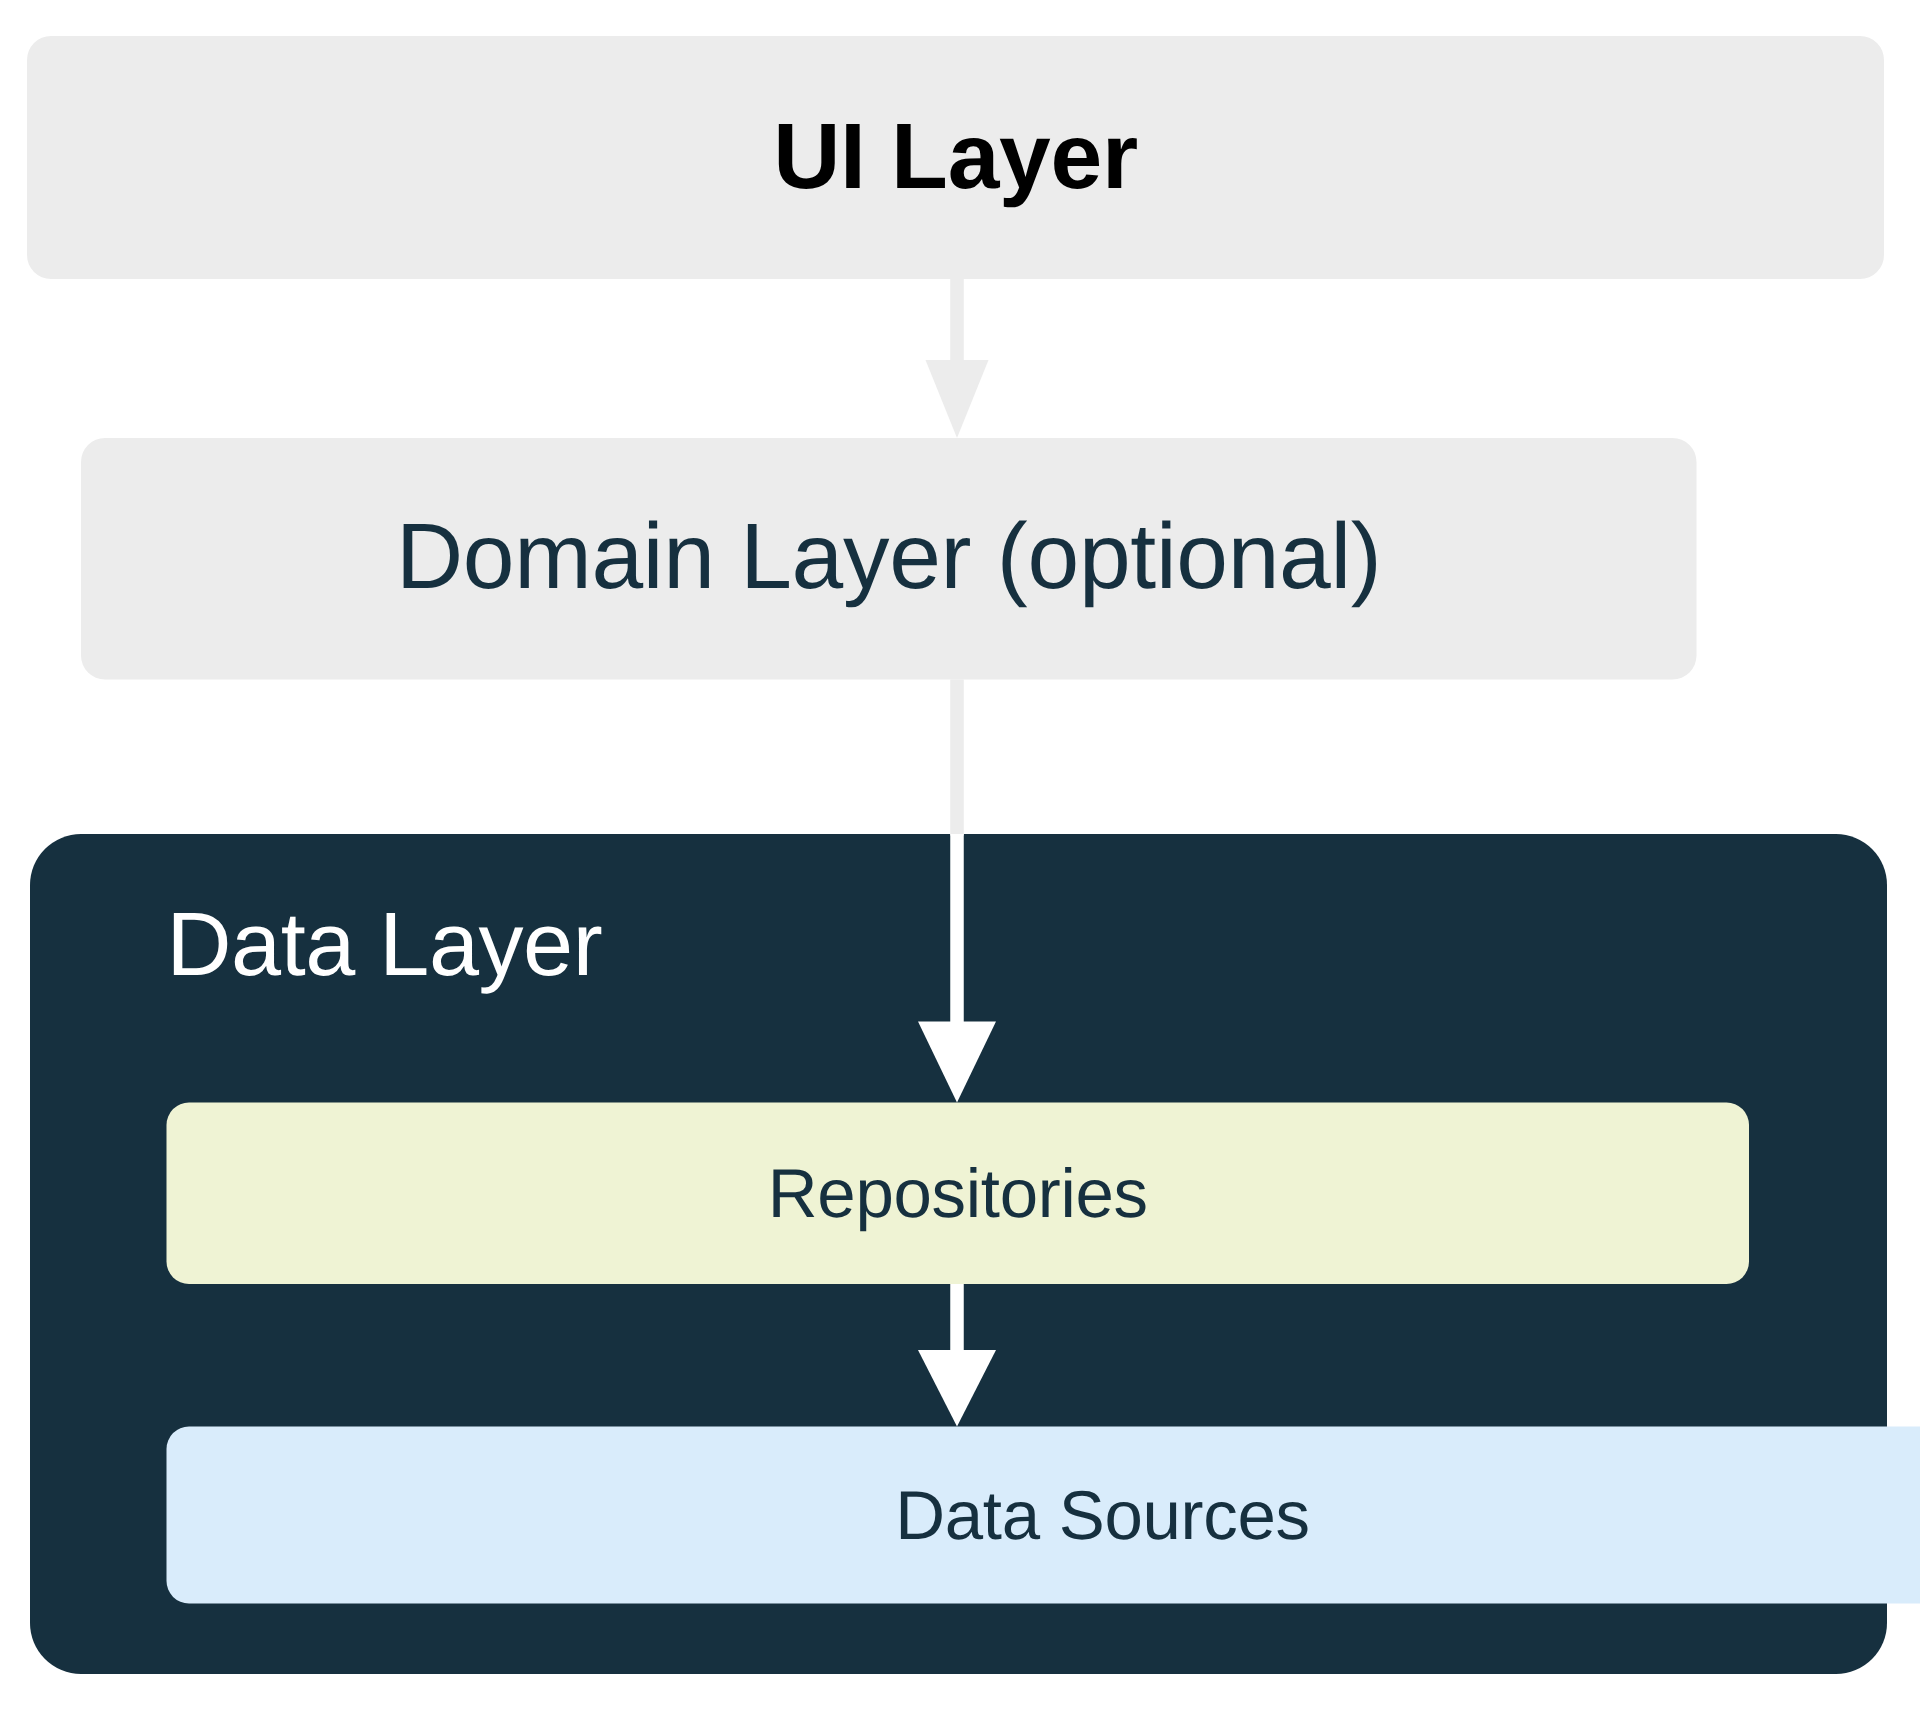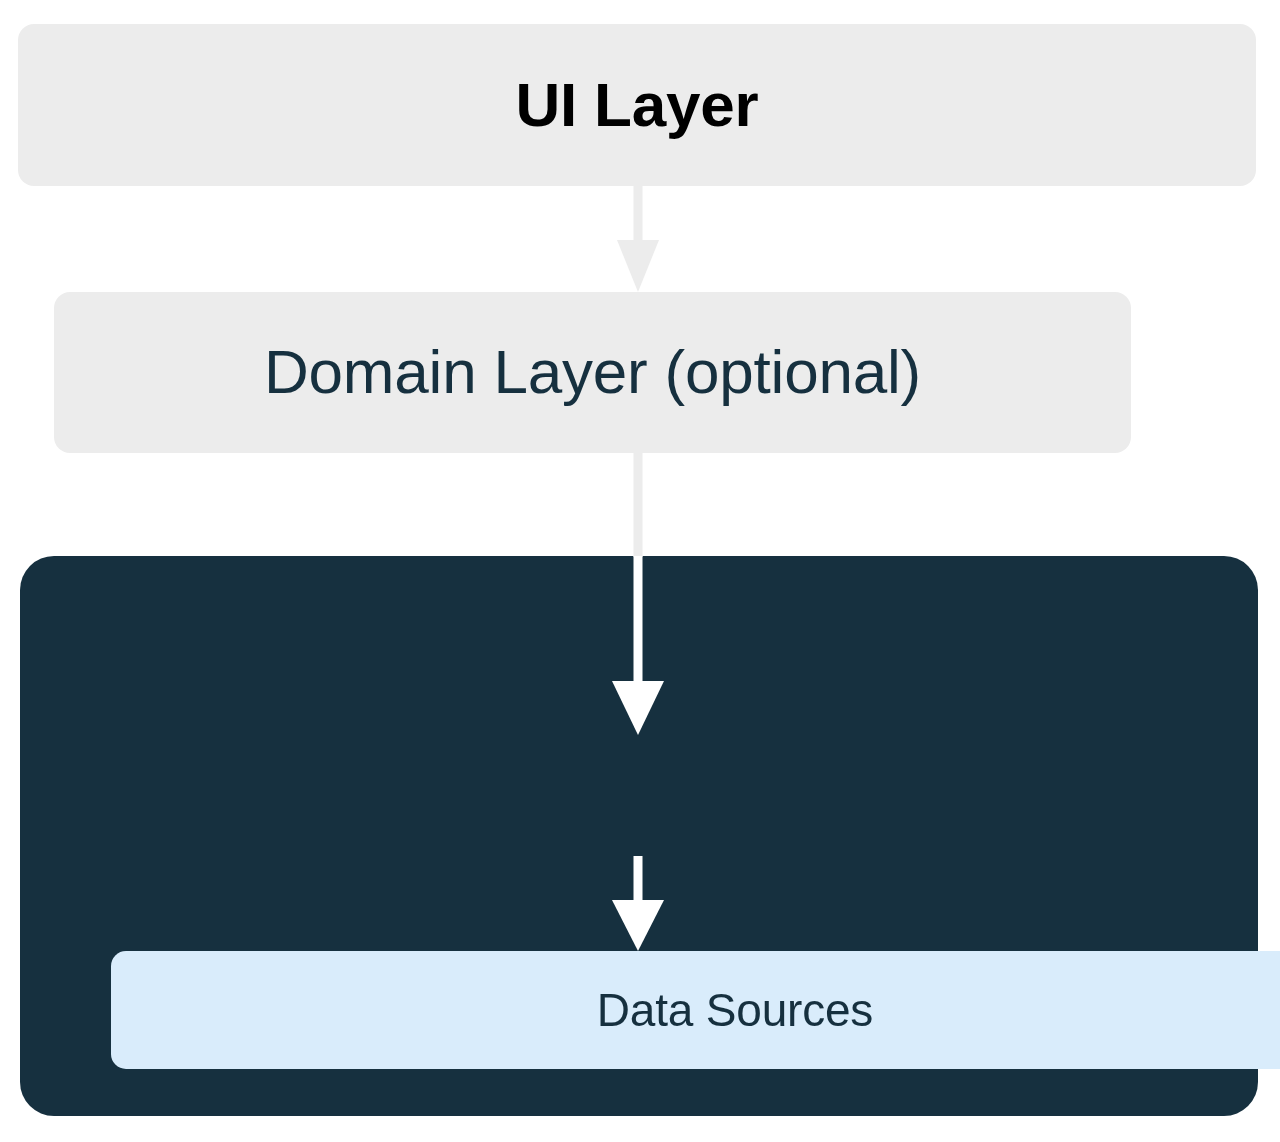--- a/index.html
+++ b/index.html
@@ -136,21 +136,25 @@
   <div class="layer-box" id="ui-layer-box">
     <span class="layer-label">UI Layer</span>
   </div>
 
   <div class="layer-box" id="domain-layer-box">
     <span class="layer-label">Domain Layer (optional)</span>
   </div>
 
   <div id="data-layer-box">
   </div>
+  <div id="data-layer-title">Data Layer</div>
 
+  <div class="layer-box" id="repositories-box">
+    <span class="layer-label">Repositories</span>
+  </div>
 
   <div class="layer-box" id="data-sources-box">
     <span class="layer-label">Data Sources</span>
   </div>
 
   <svg id="arrow-layer" viewBox="0 0 1280 1142">
 
     <g>
       <rect x="633.5" y="186" width="9" height="57" fill="#ececec"></rect>
       <polygon points="617,240 659,240 638,292" fill="#ececec"></polygon>

